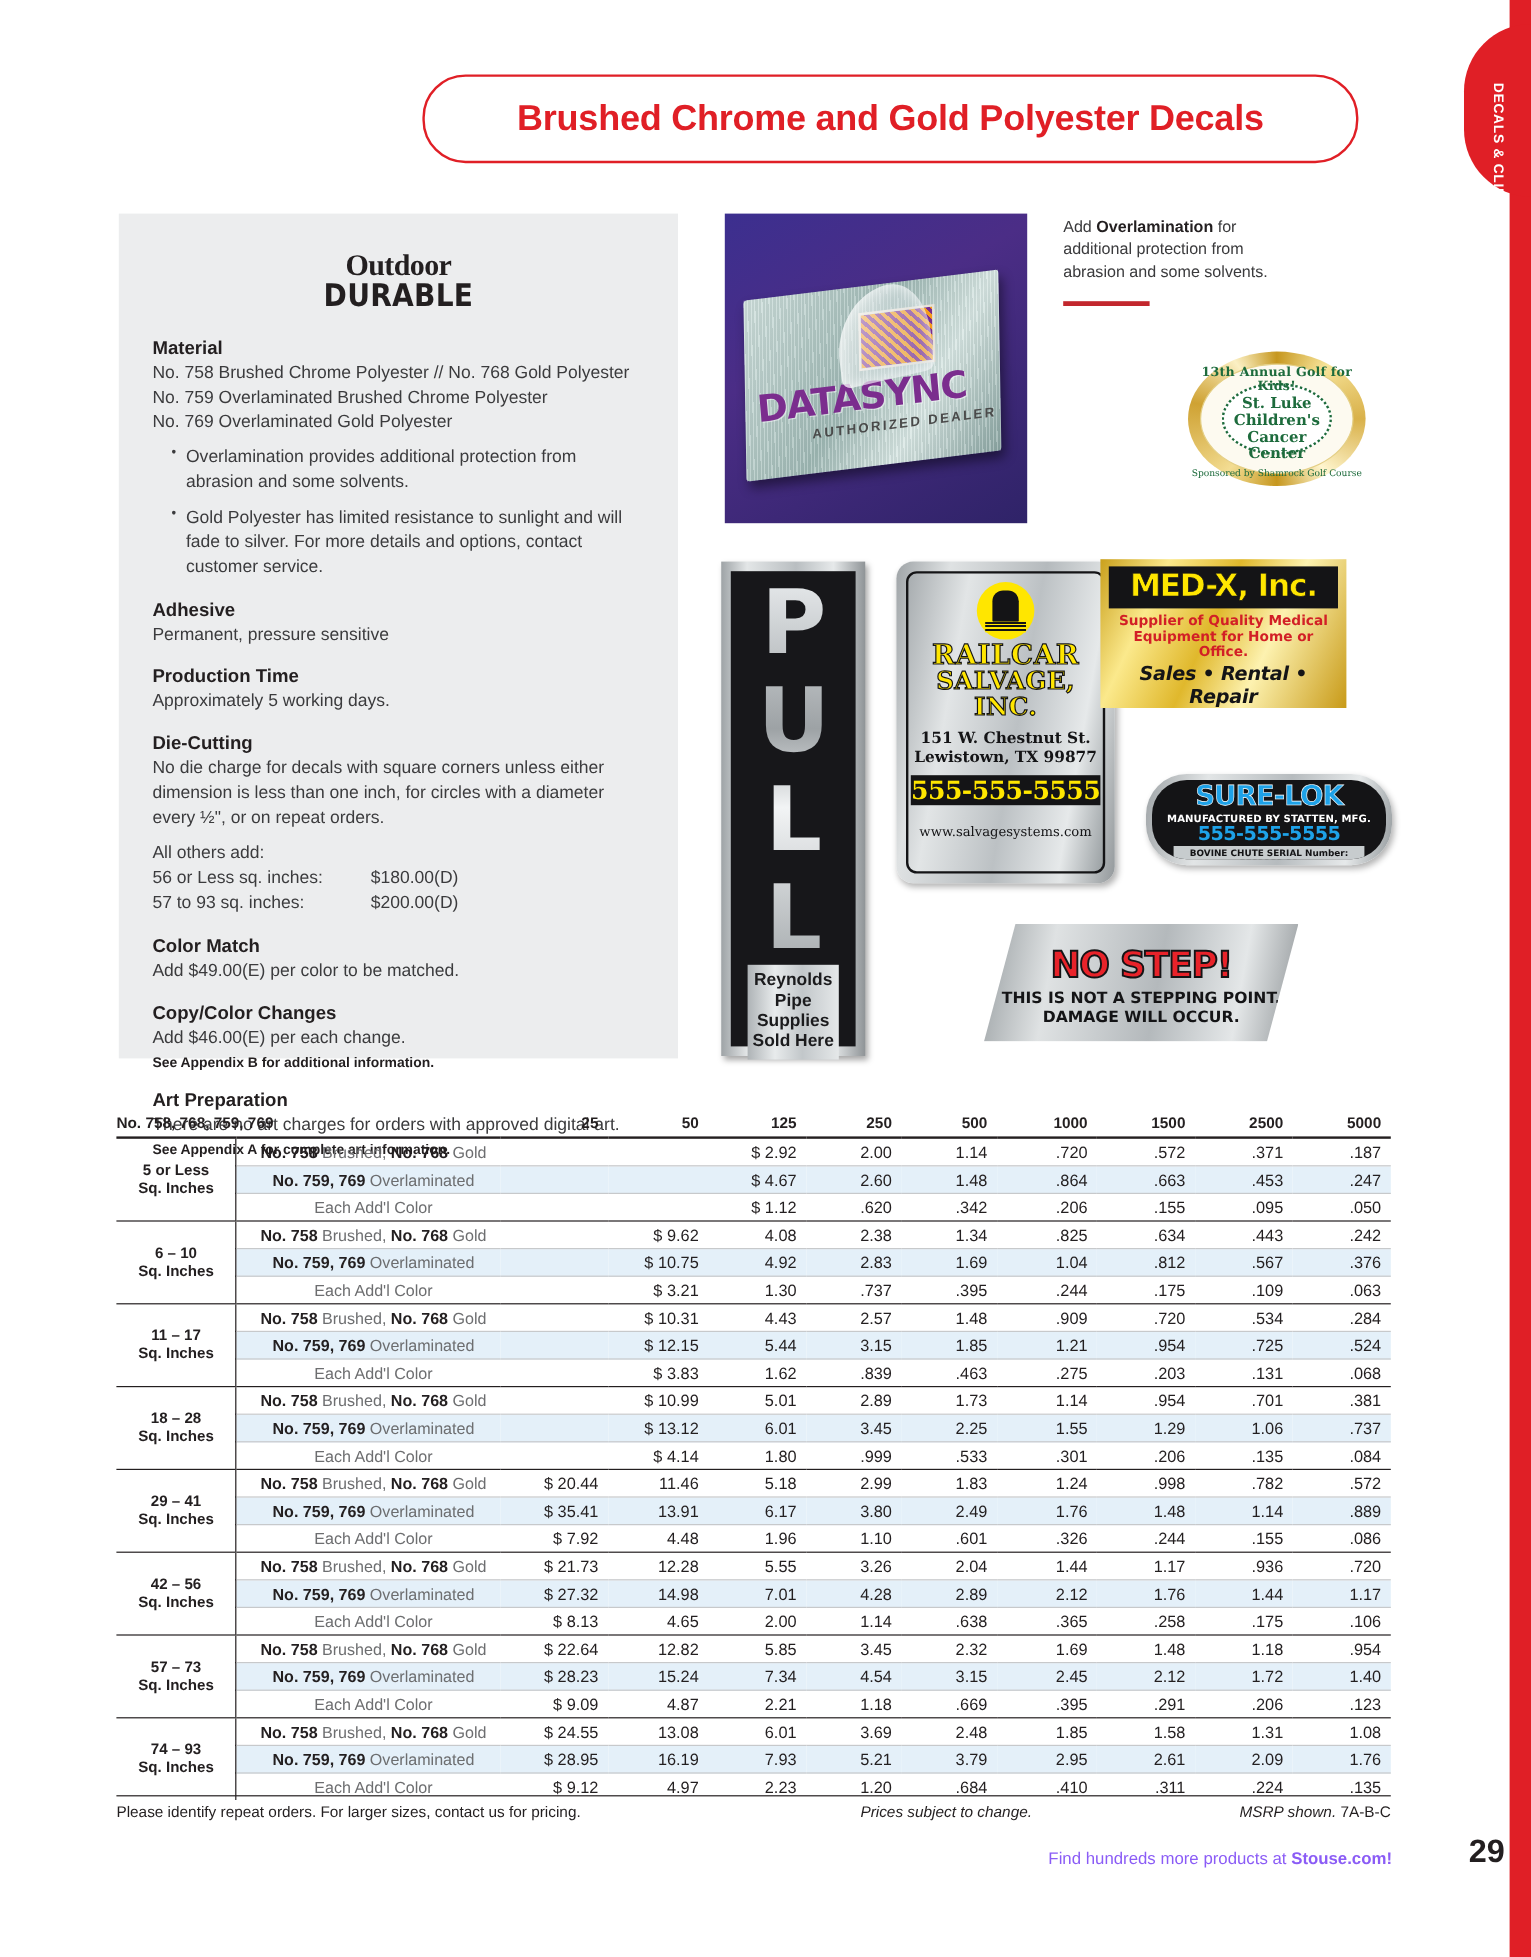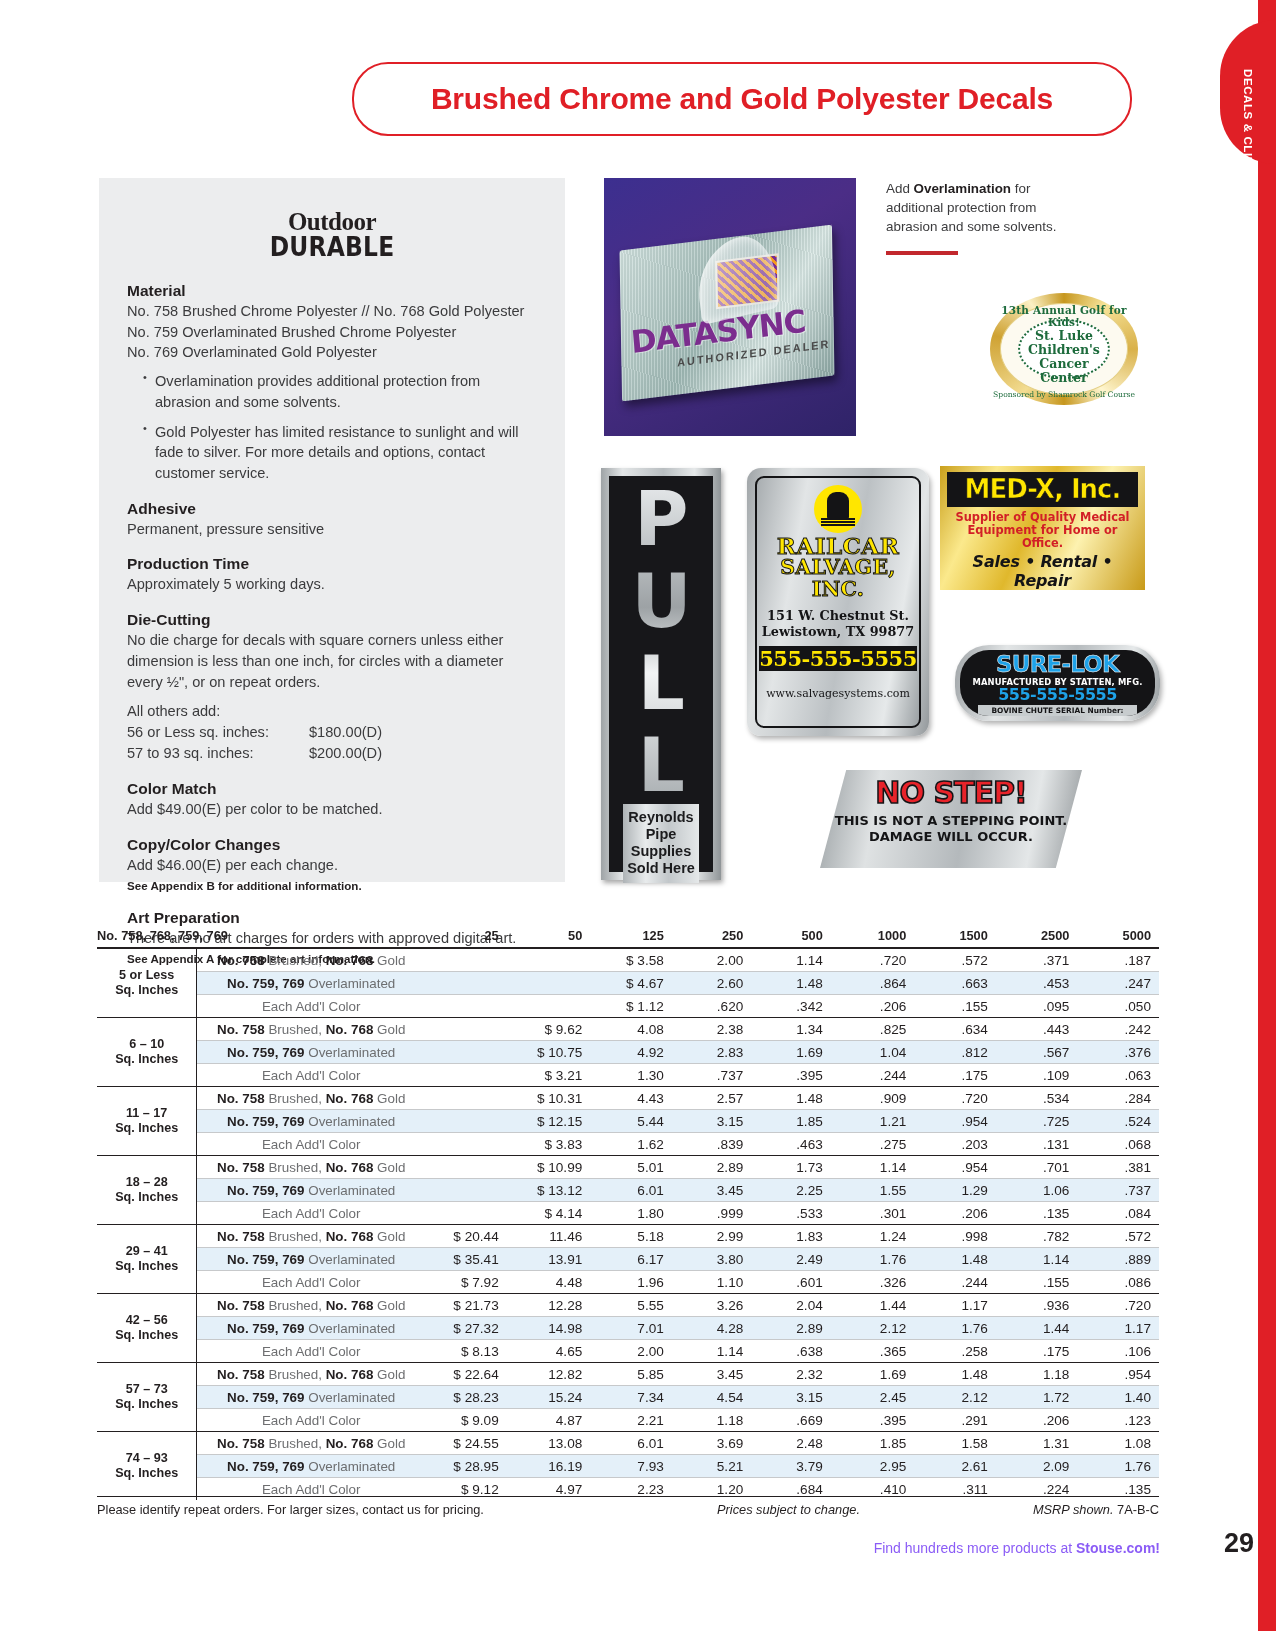--- a/index.html
+++ b/index.html
@@ -122,21 +122,21 @@
     -webkit-text-stroke:1px #141416;line-height:1.02;letter-spacing:.5px;}
   .rc-t2{font-family:"DejaVu Serif",serif;font-weight:bold;font-size:20.5px;color:#ffe600;
     -webkit-text-stroke:1px #141416;line-height:1.05;letter-spacing:.3px;}
   .rc-addr{font-family:"DejaVu Serif",serif;font-weight:bold;font-size:12.8px;color:#141416;
     line-height:1.25;margin-top:8px;}
   .rc-phone{font-family:"DejaVu Serif",serif;font-weight:bold;font-size:21px;color:#ffe600;
     background:#141416;margin:6px 2px 0 2px;letter-spacing:-.5px;}
   .rc-web{font-family:"DejaVu Serif",serif;font-size:11px;color:#141416;margin-top:16px;}
 
   
-  .medx{position:absolute;left:940px;top:466px;width:205px;height:124px;
+  .medx{position:absolute;left:917px;top:466px;width:205px;height:124px;
     background:linear-gradient(115deg,#caa01c,#fbe98c 22%,#e0b82c 45%,#fdf2b0 66%,#c89a18);
     box-sizing:border-box;padding:6px 7px;text-align:center;overflow:hidden;}
   .medx-t{background:#141416;padding:2px 0 3px 0;}
   .medx-t span{font-family:"DejaVu Sans",sans-serif;font-weight:bold;font-size:26px;
     letter-spacing:-1px;color:#ffe600;-webkit-text-stroke:.6px #141416;}
   .medx-s{font-family:"DejaVu Sans",sans-serif;font-weight:bold;font-size:11.4px;color:#d21f26;
     line-height:1.12;margin-top:4px;}
   .medx-r{font-family:"DejaVu Sans",sans-serif;font-weight:bold;font-style:italic;font-size:16px;
     color:#141416;margin-top:3px;letter-spacing:-.2px;}
 
@@ -153,21 +153,21 @@
     letter-spacing:.1px;margin-top:1px;}
   .sl-p{font-family:"DejaVu Sans",sans-serif;font-weight:bold;font-size:16px;color:#1ea2e8;
     letter-spacing:-.5px;line-height:1.02;}
   .sl-b{font-family:"DejaVu Sans",sans-serif;font-weight:bold;font-size:7.4px;color:#141416;
     background:#c7ccce;margin:2px 18px 0 18px;padding:1px 0;}
 
   
   .nostep{position:absolute;left:820px;top:770px;width:262px;height:98px;
     background:linear-gradient(100deg,#9aa0a3,#dfe2e3 22%,#b4b9bc 55%,#e4e7e8 80%,#8f9497);
     clip-path:polygon(10% 0,100% 0,90% 100%,0 100%);
-    box-shadow:2px 3px 5px rgba(0,0,0,.3);text-align:center;box-sizing:border-box;padding-top:8px;}
+    box-shadow:2px 3px 5px rgba(0,0,0,.3);text-align:center;box-sizing:border-box;padding-top:20px;}
   .ns-t{font-family:"DejaVu Sans",sans-serif;font-weight:bold;font-size:30px;color:#e8232a;
     -webkit-text-stroke:1.6px #141416;letter-spacing:-1px;line-height:1;}
   .ns-s{font-family:"DejaVu Sans",sans-serif;font-weight:bold;font-size:13px;color:#141416;
     line-height:1.22;margin-top:5px;}
 
   
   .ptable{position:absolute;left:97px;top:928px;width:1062px;
     font-size:13.2px;color:#231f20;}
   table{border-collapse:collapse;width:100%;table-layout:fixed;}
   th,td{padding:0;}
@@ -377,21 +377,21 @@
       </thead>
       <tbody id="pricing-body">
           <tr class="grp-top">
             <td class="grpcell" rowspan="3" style="border-top: 2px solid rgb(35, 31, 32);">
               <div>5 or Less</div>
               <div>Sq. Inches</div>
             </td>
             <td class="desc" style="border-top: 2px solid rgb(35, 31, 32);"><b>No. 758</b> Brushed, <b>No. 768</b> Gold</td>
             <td class="num" style="border-top: 2px solid rgb(35, 31, 32);"></td>
             <td class="num" style="border-top: 2px solid rgb(35, 31, 32);"></td>
-            <td class="num" style="border-top: 2px solid rgb(35, 31, 32);">$ 3.58</td>
+            <td class="num" style="border-top: 2px solid rgb(35, 31, 32);">$ 2.92</td>
             <td class="num" style="border-top: 2px solid rgb(35, 31, 32);">2.00</td>
             <td class="num" style="border-top: 2px solid rgb(35, 31, 32);">1.14</td>
             <td class="num" style="border-top: 2px solid rgb(35, 31, 32);">.720</td>
             <td class="num" style="border-top: 2px solid rgb(35, 31, 32);">.572</td>
             <td class="num" style="border-top: 2px solid rgb(35, 31, 32);">.371</td>
             <td class="num" style="border-top: 2px solid rgb(35, 31, 32);">.187</td>
           </tr>
           <tr class="rowline band">
             <td class="desc"><b>No. 759, 769</b> Overlaminated</td>
             <td class="num"></td>

